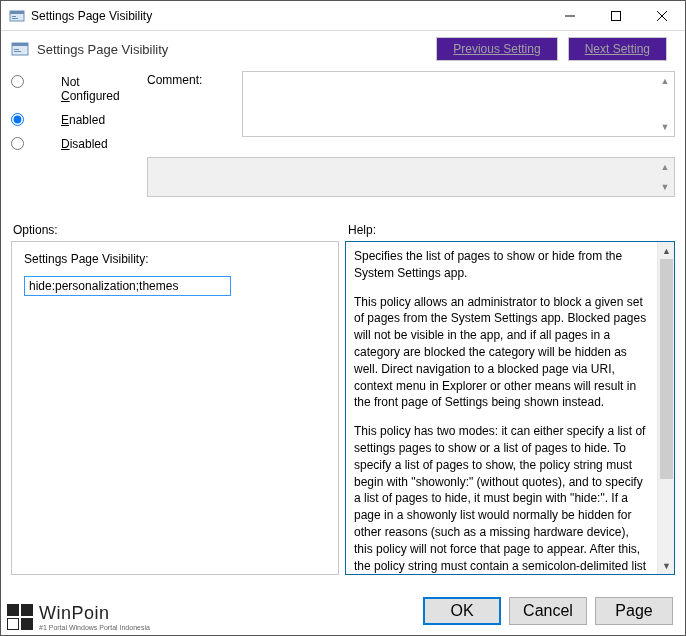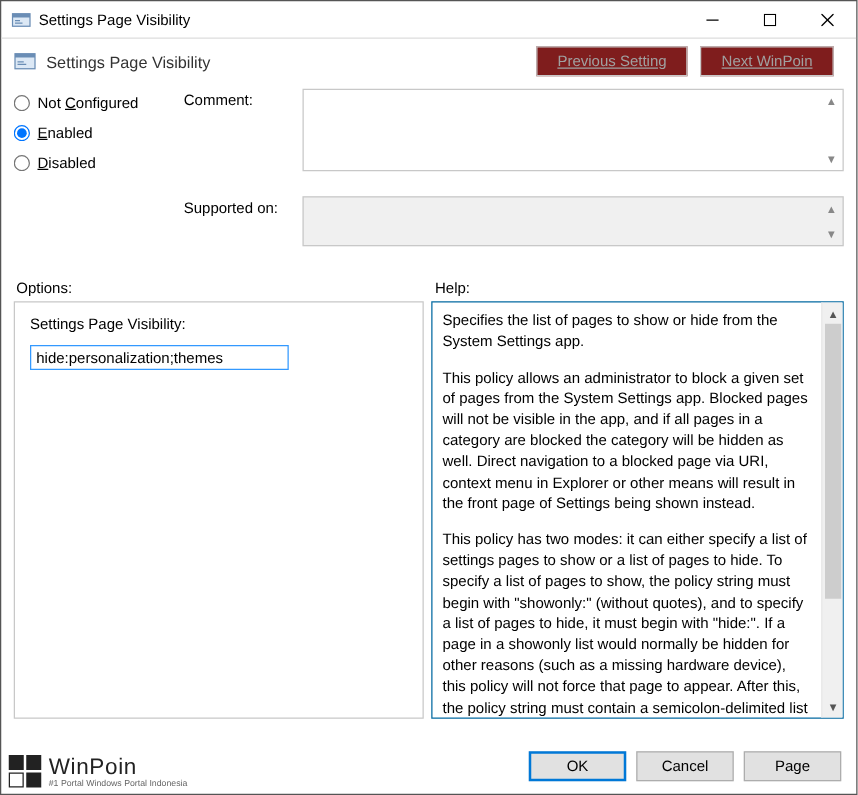--- a/index.html
+++ b/index.html
@@ -39,38 +39,39 @@
   padding: 6px 10px 10px 10px;
 }
 .header-row .app-icon2 {
   width: 18px; height: 18px;
   margin-right: 8px;
   display: inline-flex; align-items: center; justify-content: center;
 }
 .header-row .header-title { font-size: 13px; color: #333; flex: 1; }
 .nav-btns { display: flex; gap: 10px; margin-right: 8px; }
 .nav-btn {
-  background: #7f1d1d;
+  background: #4c1d95;
   border: 1px solid #c8c8c8;
   padding: 4px 16px;
   color: #a0a0a0;
   font-size: 12px;
   text-decoration: underline;
   font-family: inherit;
 }
 .top-grid {
   display: flex;
   padding: 0 10px;
   gap: 6px;
 }
 .radio-col { width: 130px; padding-top: 4px; }
 .radio-row {
-  display: flex; align-items: flex-end;
+  display: flex; align-items: flex-start;
   margin-bottom: 10px;
   font-size: 12px;
+  gap: 31px;
 }
 .radio-row input { margin-right: 6px; }
 .radio-row label .accel { text-decoration: underline; }
 .fields-col { flex: 1; }
 .field-row { display: flex; margin-bottom: 20px; }
 .field-label { width: 95px; font-size: 12px; padding-top: 2px; }
 .comment-box {
   flex: 1;
   border: 1px solid #c8c8c8;
   height: 66px;
@@ -156,21 +157,21 @@
   bottom: 10px; right: 12px;
   display: flex; gap: 8px;
 }
 .btn {
   width: 78px;
   padding: 3px 0;
   text-align: center;
   background: #e1e1e1;
   border: 1px solid #adadad;
   font-family: inherit;
-  font-size: 12px;
+  font-size: 16px;
 }
 .btn.primary { border: 2px solid #0078d7; background: #e1e1e1; }
 .watermark {
   position: absolute;
   bottom: 4px; left: 6px;
   display: flex; align-items: center;
   color: #222;
   pointer-events: none;
 }
 .watermark .sq {
@@ -224,21 +225,21 @@
     <svg width="18" height="18" viewBox="0 0 18 18">
       <rect x="1" y="3" width="16" height="12" fill="#dce8f5" stroke="#6a8db5"></rect>
       <rect x="1" y="3" width="16" height="3" fill="#6a8db5"></rect>
       <rect x="3" y="9" width="5" height="1" fill="#6a8db5"></rect>
       <rect x="3" y="11" width="7" height="1" fill="#6a8db5"></rect>
     </svg>
   </span>
   <span class="header-title">Settings Page Visibility</span>
   <div class="nav-btns">
     <button class="nav-btn" disabled="">Previous Setting</button>
-    <button class="nav-btn" disabled="">Next WinPoin</button>
+    <button class="nav-btn" disabled="">Next Setting</button>
   </div>
 </div>
 
 <div class="top-grid">
   <div class="radio-col">
     <div class="radio-row">
       <input type="radio" name="state" style="">
       <label><span>Not </span><span class="accel">C</span><span>onfigured</span></label>
     </div>
     <div class="radio-row">
@@ -253,21 +254,20 @@
   <div class="fields-col">
     <div class="field-row">
       <div class="field-label">Comment:</div>
       <div class="comment-box">
         <span></span>
         <div class="scroll-arrow up">▲</div>
         <div class="scroll-arrow down">▼</div>
       </div>
     </div>
     <div class="field-row">
-      <div class="field-label">Supported on:</div>
       <div class="supported-box">
         <span></span>
         <div class="scroll-arrow up">▲</div>
         <div class="scroll-arrow down">▼</div>
       </div>
     </div>
   </div>
 </div>
 
 <div class="mid-labels">

